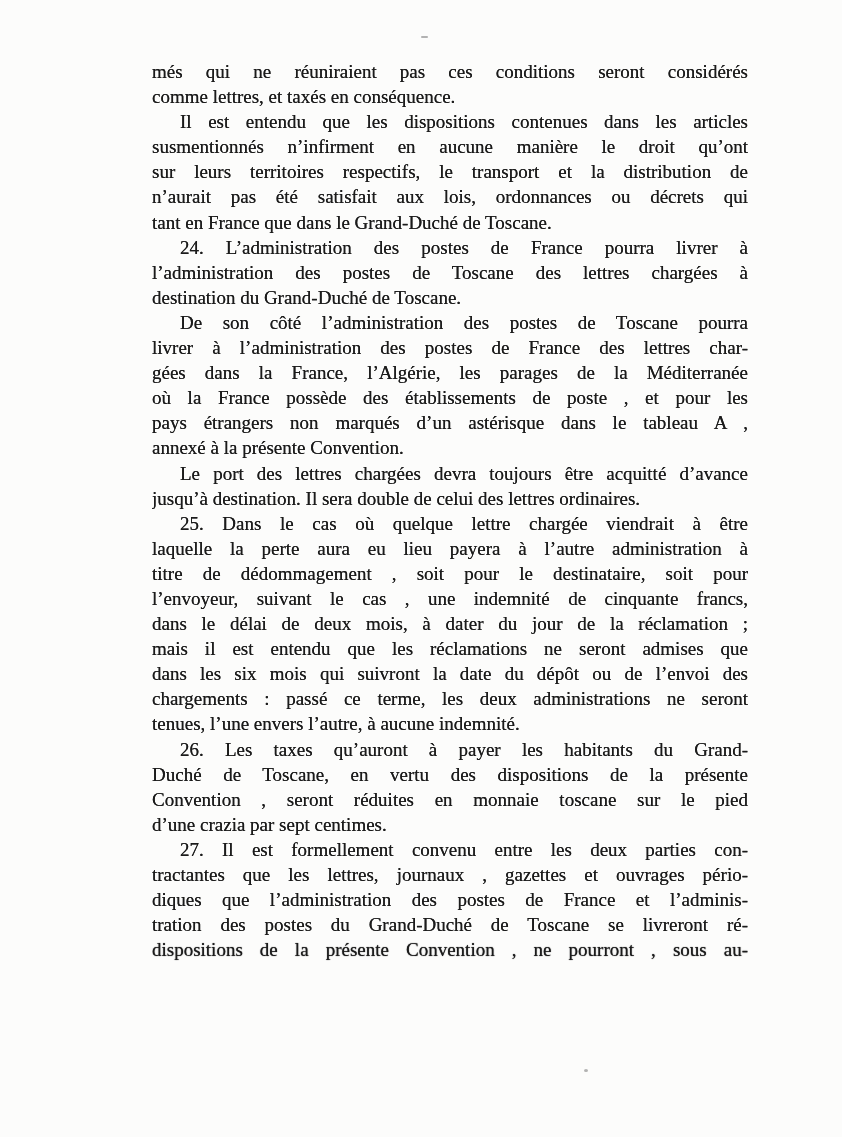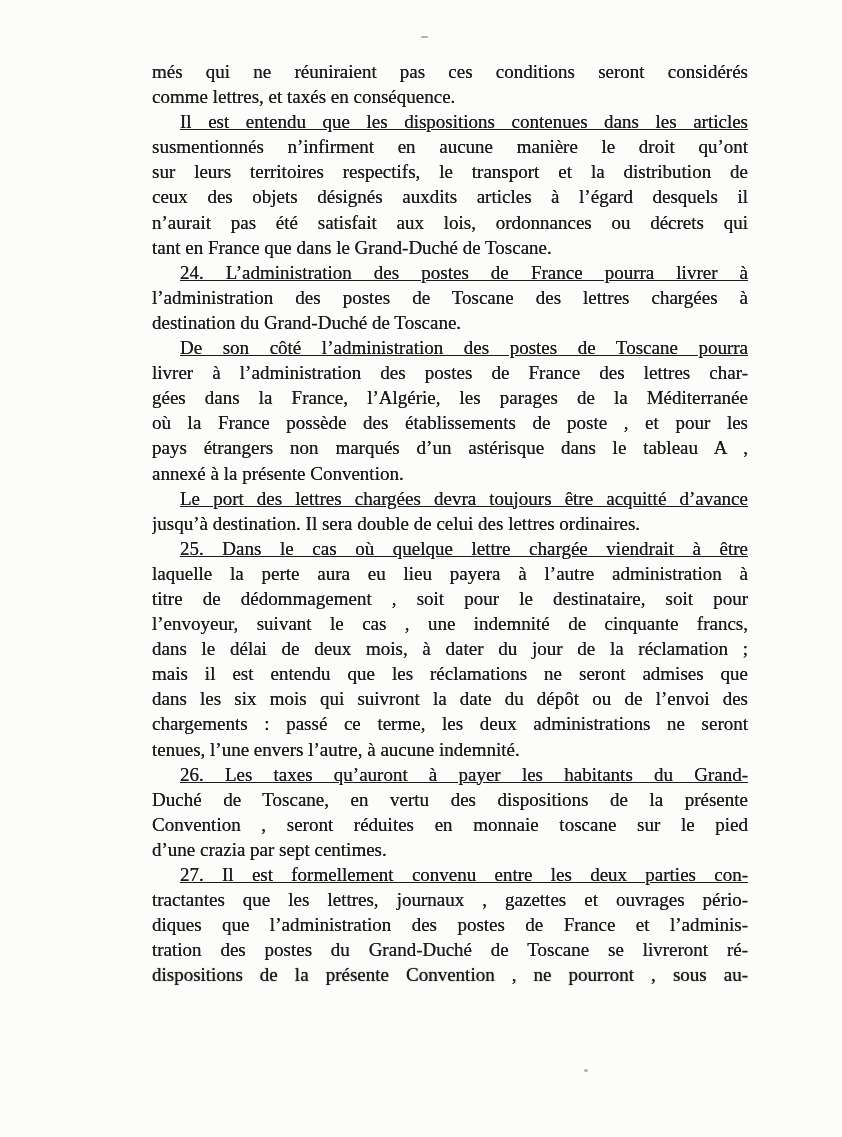--- a/index.html
+++ b/index.html
@@ -30,21 +30,20 @@
     text-align-last: justify;
     text-shadow: 0 0 0.45px rgba(22,22,22,0.9);
     overflow: hidden;
   }
   .line.no-just {
     text-align: center;
     text-align-last: left;
   }
   .line.indent {
     text-indent: 28px;
-    text-decoration: underline;
   }
   
   .line:last-child {
     text-shadow: 0 0 1px rgba(20,20,20,0.95);
     filter: blur(0.25px);
   }
   .speck {
     position: absolute;
     background: #8a8a8a;
     opacity: 0.65;
@@ -68,21 +67,20 @@
 <body>
 
 <div class="page">
   <span class="speck speck-top"></span>
   <div class="text-block" id="text-block">
       <div class="line" style="">més qui ne réuniraient pas ces conditions seront considérés</div>
       <div class="line no-just" style="">comme lettres, et taxés en conséquence.</div>
       <div class="line indent" style="">Il est entendu que les dispositions contenues dans les articles</div>
       <div class="line" style="">susmentionnés n’infirment en aucune manière le droit qu’ont</div>
       <div class="line" style="">sur leurs territoires respectifs, le transport et la distribution de</div>
-      <div class="line" style="">ceux des objets désignés auxdits articles à l’égard desquels il</div>
       <div class="line" style="">n’aurait pas été satisfait aux lois, ordonnances ou décrets qui</div>
       <div class="line no-just" style="">tant en France que dans le Grand-Duché de Toscane.</div>
       <div class="line indent" style="">24. L’administration des postes de France pourra livrer à</div>
       <div class="line" style="">l’administration des postes de Toscane des lettres chargées à</div>
       <div class="line no-just" style="">destination du Grand-Duché de Toscane.</div>
       <div class="line indent" style="">De son côté l’administration des postes de Toscane pourra</div>
       <div class="line" style="">livrer à l’administration des postes de France des lettres char-</div>
       <div class="line" style="">gées dans la France, l’Algérie, les parages de la Méditerranée</div>
       <div class="line" style="">où la France possède des établissements de poste , et pour les</div>
       <div class="line" style="">pays étrangers non marqués d’un astérisque dans le tableau A ,</div>

